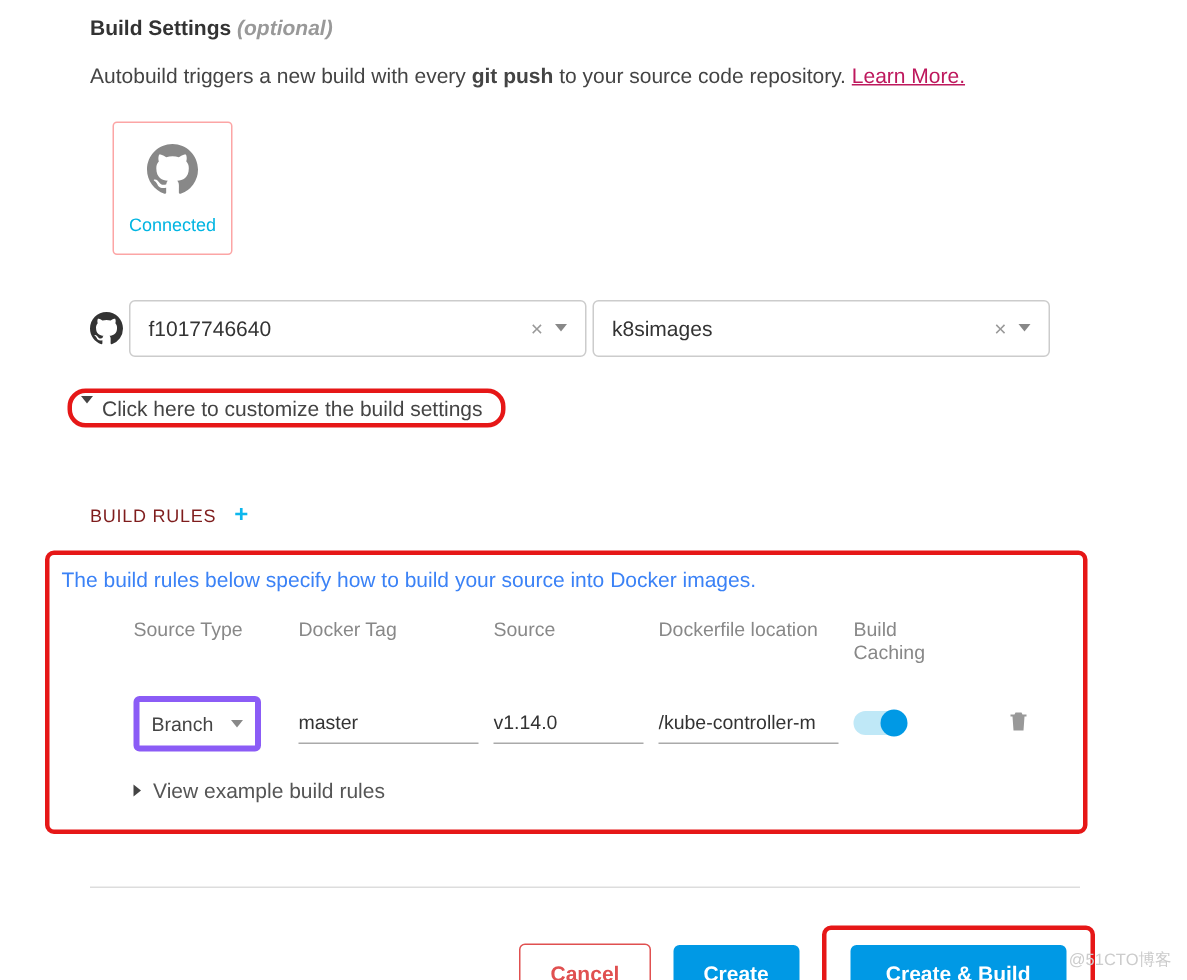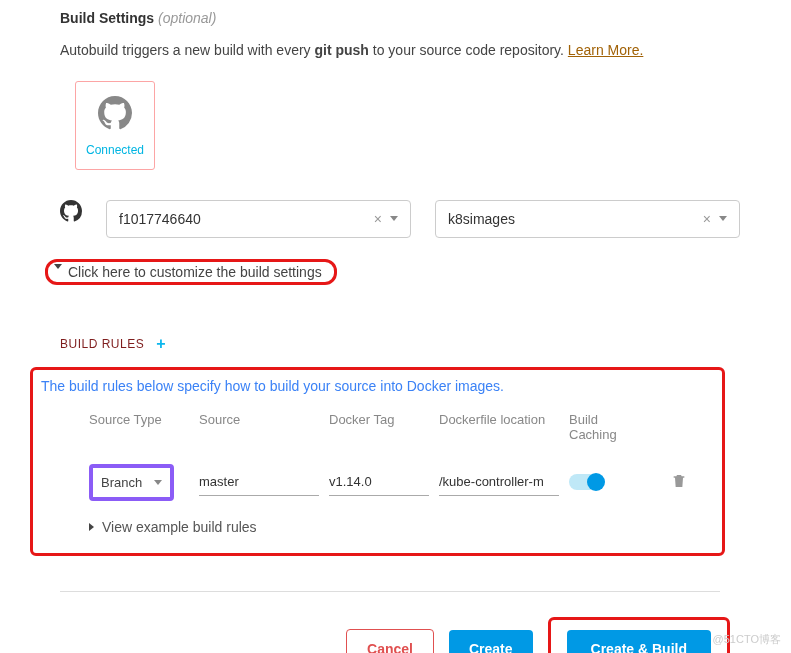--- a/index.html
+++ b/index.html
@@ -13,29 +13,29 @@
     }
     .section-title {
       font-weight: 600;
       font-size: 14px;
       color: #333;
       display: inline;
     }
     .optional {
       font-style: italic;
       color: #999;
-      font-weight: 400;
+      font-weight: 700;
     }
     .description {
       margin: 15px 0 20px 0;
       color: #444;
       line-height: 1.4;
     }
     .description .bold { font-weight: 700; }
-    .description .link { text-decoration: underline; color: #a16207; cursor: pointer; }
+    .description .link { text-decoration: underline; color: #be185d; cursor: pointer; }
     .providers {
       display: flex;
       gap: 25px;
       margin-bottom: 30px;
     }
     .provider-card {
       display: flex;
       flex-direction: column;
       align-items: center;
       padding: 14px 10px 12px;
@@ -47,21 +47,22 @@
       margin-left: 15px;
     }
     .provider-label {
       font-size: 12px;
       margin-top: 10px;
       color: #888;
     }
     .provider-card.selected .provider-label { color: #00b5e2; }
     .select-row {
       display: flex;
-      gap: 24px;
+      align-items: center;
+      gap: 4px;
       margin-bottom: 18px;
     }
     .gh-icon-small {
       width: 22px; height: 22px;
       display: flex; align-items: center; justify-content: center;
     }
     .select-box {
       border: 1px solid #ccc;
       border-radius: 4px;
       padding: 10px 12px;
@@ -311,22 +312,22 @@
 <div class="rules-header">
   <span class="rules-title">BUILD RULES</span>
   <span class="plus-icon">+</span>
 </div>
 
 <div class="rules-box">
   <div class="rules-desc">The build rules below specify how to build your source into Docker images.</div>
   <div class="rules-table">
     <div class="rules-head">
       <div>Source Type</div>
+      <div>Docker Tag</div>
       <div>Source</div>
-      <div>Docker Tag</div>
       <div>Dockerfile location</div>
       <div>Build Caching</div>
       <div></div>
     </div>
     <div class="rules-body">
       <div class="branch-select">
         <span>Branch</span>
         <span class="caret-down"></span>
       </div>
       <input class="uline-input" value="master" style="">

